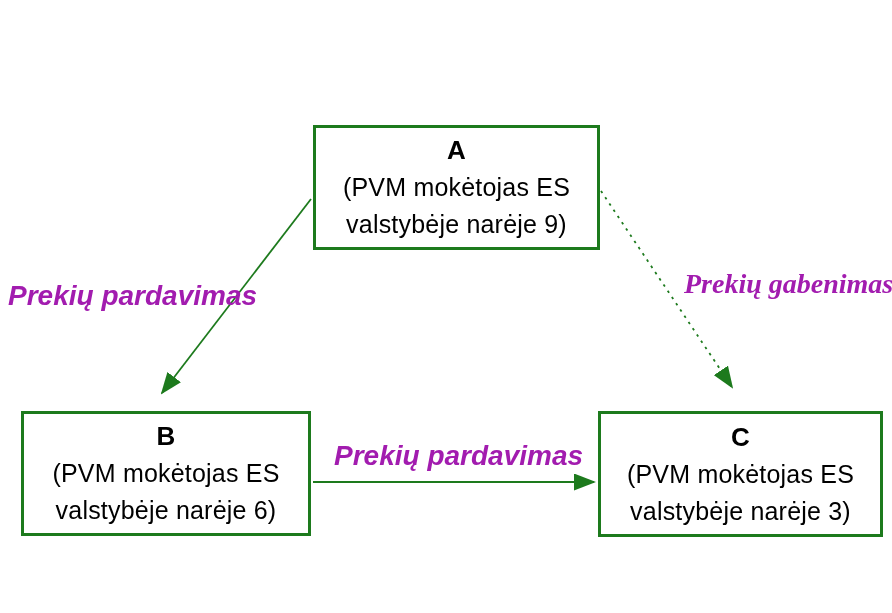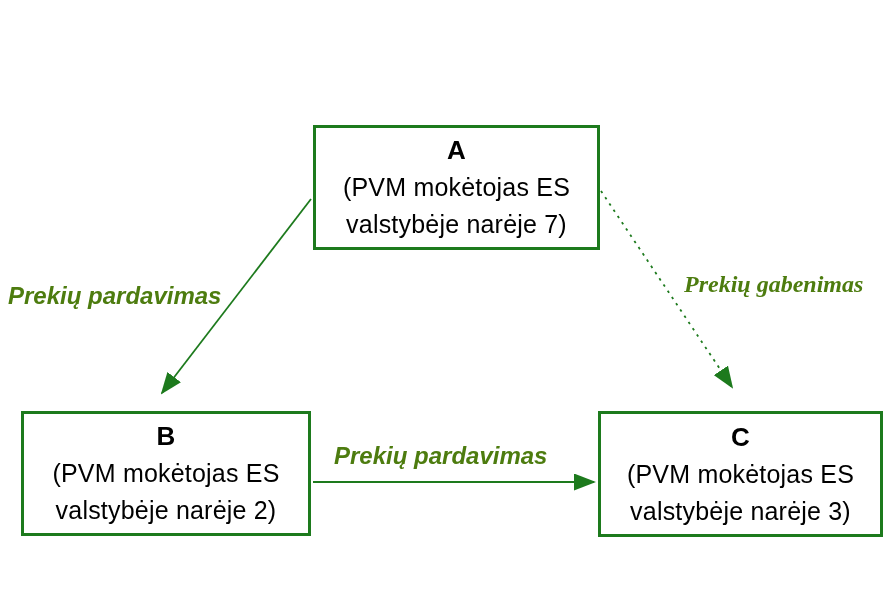--- a/index.html
+++ b/index.html
@@ -46,23 +46,23 @@
   .node-sub {
     font-size: 25px;
     line-height: 37px;
     max-width: 258px;
     letter-spacing: 0.2px;
   }
   .edge-label {
     position: absolute;
     font-style: italic;
     font-weight: bold;
-    font-size: 24px;
+    font-size: 28px;
     line-height: 30px;
-    color: #4d7c0f;
+    color: #a21caf;
     white-space: nowrap;
   }
   .edge-label-ab { left: 8px;   top: 281px; }
   .edge-label-ac { left: 684px; top: 269px; font-family: Liberation Serif, serif; }
   .edge-label-bc { left: 334px; top: 441px; }
 </style>
 </head>
 <body>
 
 <div class="stage">
@@ -76,26 +76,26 @@
 
     <line x1="311" y1="199" x2="162" y2="393" stroke="#1d7a1d" stroke-width="1.8" marker-end="url(#arrowhead)"></line>
 
     <line x1="601" y1="191" x2="732" y2="387" stroke="#1d7a1d" stroke-width="1.8" stroke-dasharray="2.5 5" marker-end="url(#arrowhead)"></line>
 
     <line x1="313" y1="482" x2="594" y2="482" stroke="#1d7a1d" stroke-width="2" marker-end="url(#arrowhead)"></line>
   </svg>
 
   <div class="node node-a">
     <div class="node-letter">A</div>
-    <div class="node-sub">(PVM mokėtojas ES valstybėje narėje 7)</div>
+    <div class="node-sub">(PVM mokėtojas ES valstybėje narėje 9)</div>
   </div>
 
   <div class="node node-b">
     <div class="node-letter">B</div>
-    <div class="node-sub">(PVM mokėtojas ES valstybėje narėje 2)</div>
+    <div class="node-sub">(PVM mokėtojas ES valstybėje narėje 6)</div>
   </div>
 
   <div class="node node-c">
     <div class="node-letter">C</div>
     <div class="node-sub">(PVM mokėtojas ES valstybėje narėje 3)</div>
   </div>
 
   <div class="edge-label edge-label-ab">Prekių pardavimas</div>
 
   <div class="edge-label edge-label-ac">Prekių gabenimas</div>

